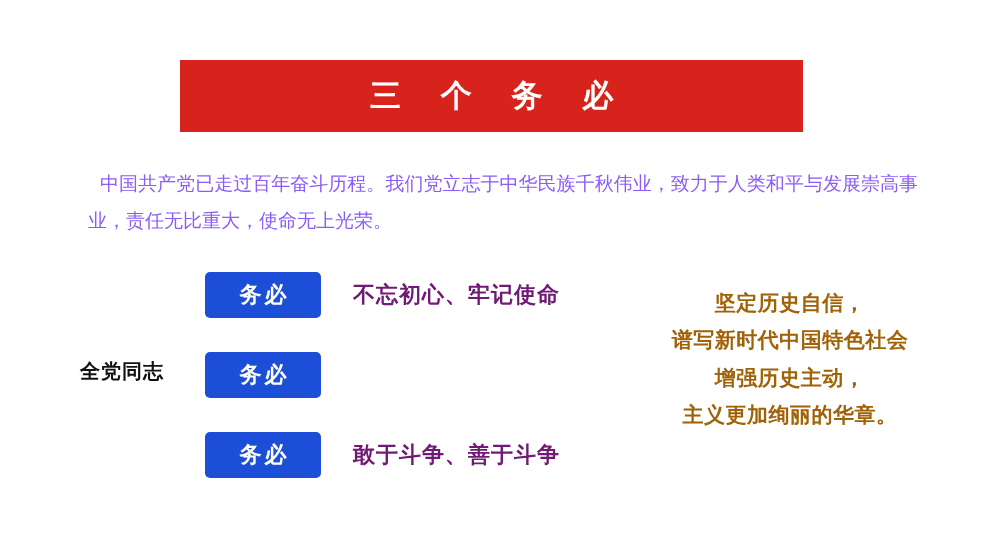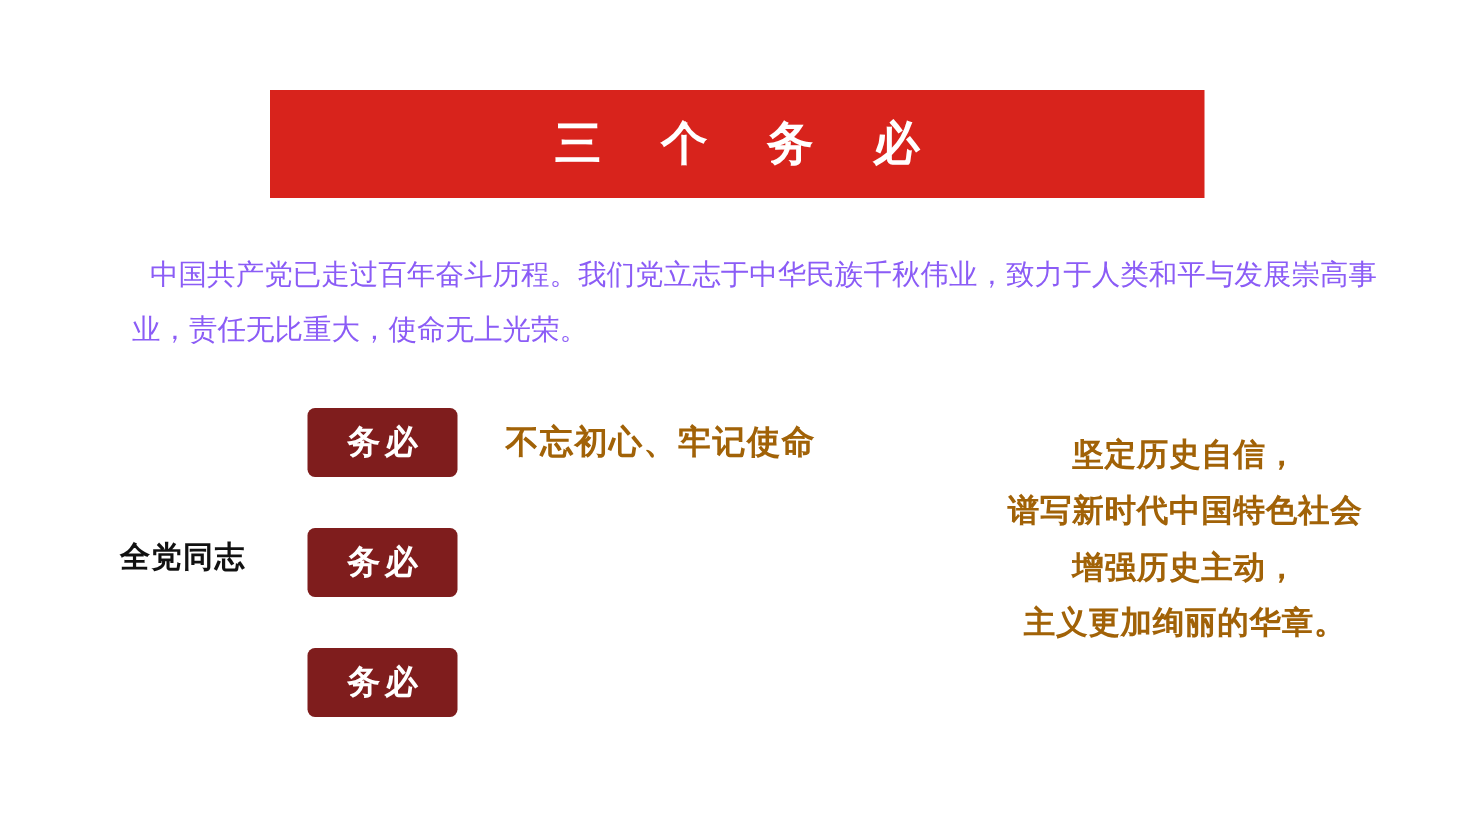--- a/index.html
+++ b/index.html
@@ -89,40 +89,40 @@
     width: 420px;
   }
   .item-row {
     display: flex;
     align-items: center;
     height: 46px;
     margin-bottom: 34px;
   }
   .item-row:last-child { margin-bottom: 0; }
   .badge {
-    width: 100px;
+    width: 116px;
     height: 46px;
-    background: #7f1d1d;
+    background: #1d4ed8;
     border-radius: 5px;
     color: #ffffff;
     font-size: 22px;
     font-weight: bold;
     letter-spacing: 3px;
     text-indent: 3px;
     display: flex;
     align-items: center;
     justify-content: center;
     font-family: "Liberation Serif", "DejaVu Serif", serif;
     flex: none;
   }
   .item-text {
     margin-left: 32px;
     font-size: 22px;
     font-weight: bold;
-    color: #a16207;
+    color: #701a75;
     letter-spacing: 1px;
     font-family: "Liberation Serif", "DejaVu Serif", serif;
     white-space: nowrap;
   }
 
   
   .right-col {
     position: absolute;
     left: 630px;
     top: 285px;
@@ -161,20 +161,21 @@
 <div class="items">
   <div class="item-row">
     <div class="badge">务必</div>
     <div class="item-text">不忘初心、牢记使命</div>
   </div>
   <div class="item-row">
     <div class="badge">务必</div>
   </div>
   <div class="item-row">
     <div class="badge">务必</div>
+    <div class="item-text">敢于斗争、善于斗争</div>
   </div>
 </div>
 
 <div class="right-col">
   <div class="right-line">坚定历史自信，</div>
   <div class="right-line">谱写新时代中国特色社会</div>
   <div class="right-line">增强历史主动，</div>
   <div class="right-line">主义更加绚丽的华章。</div>
 </div>
 

